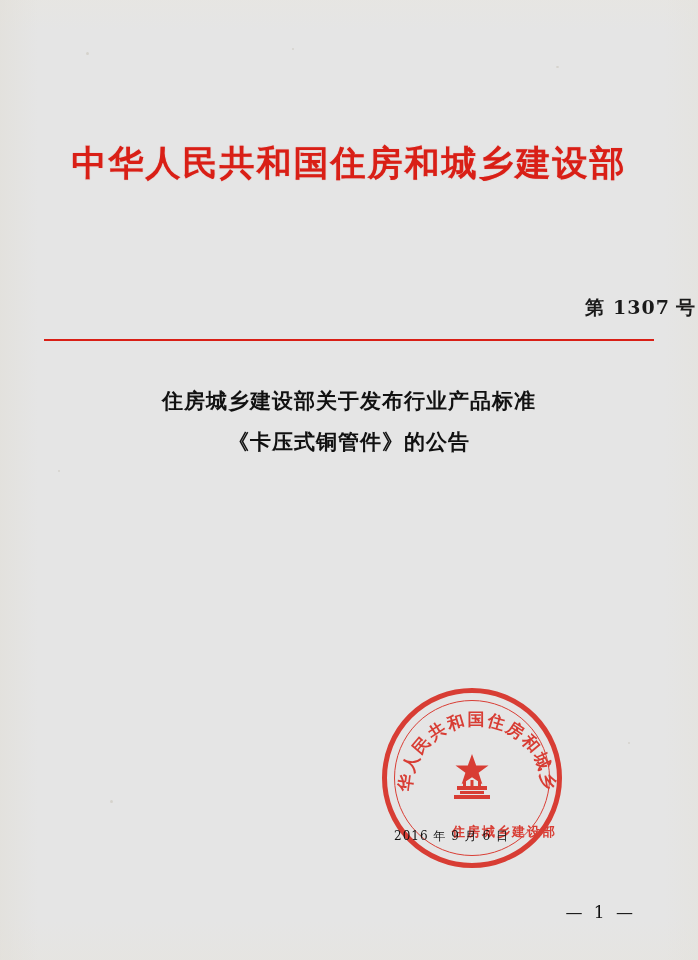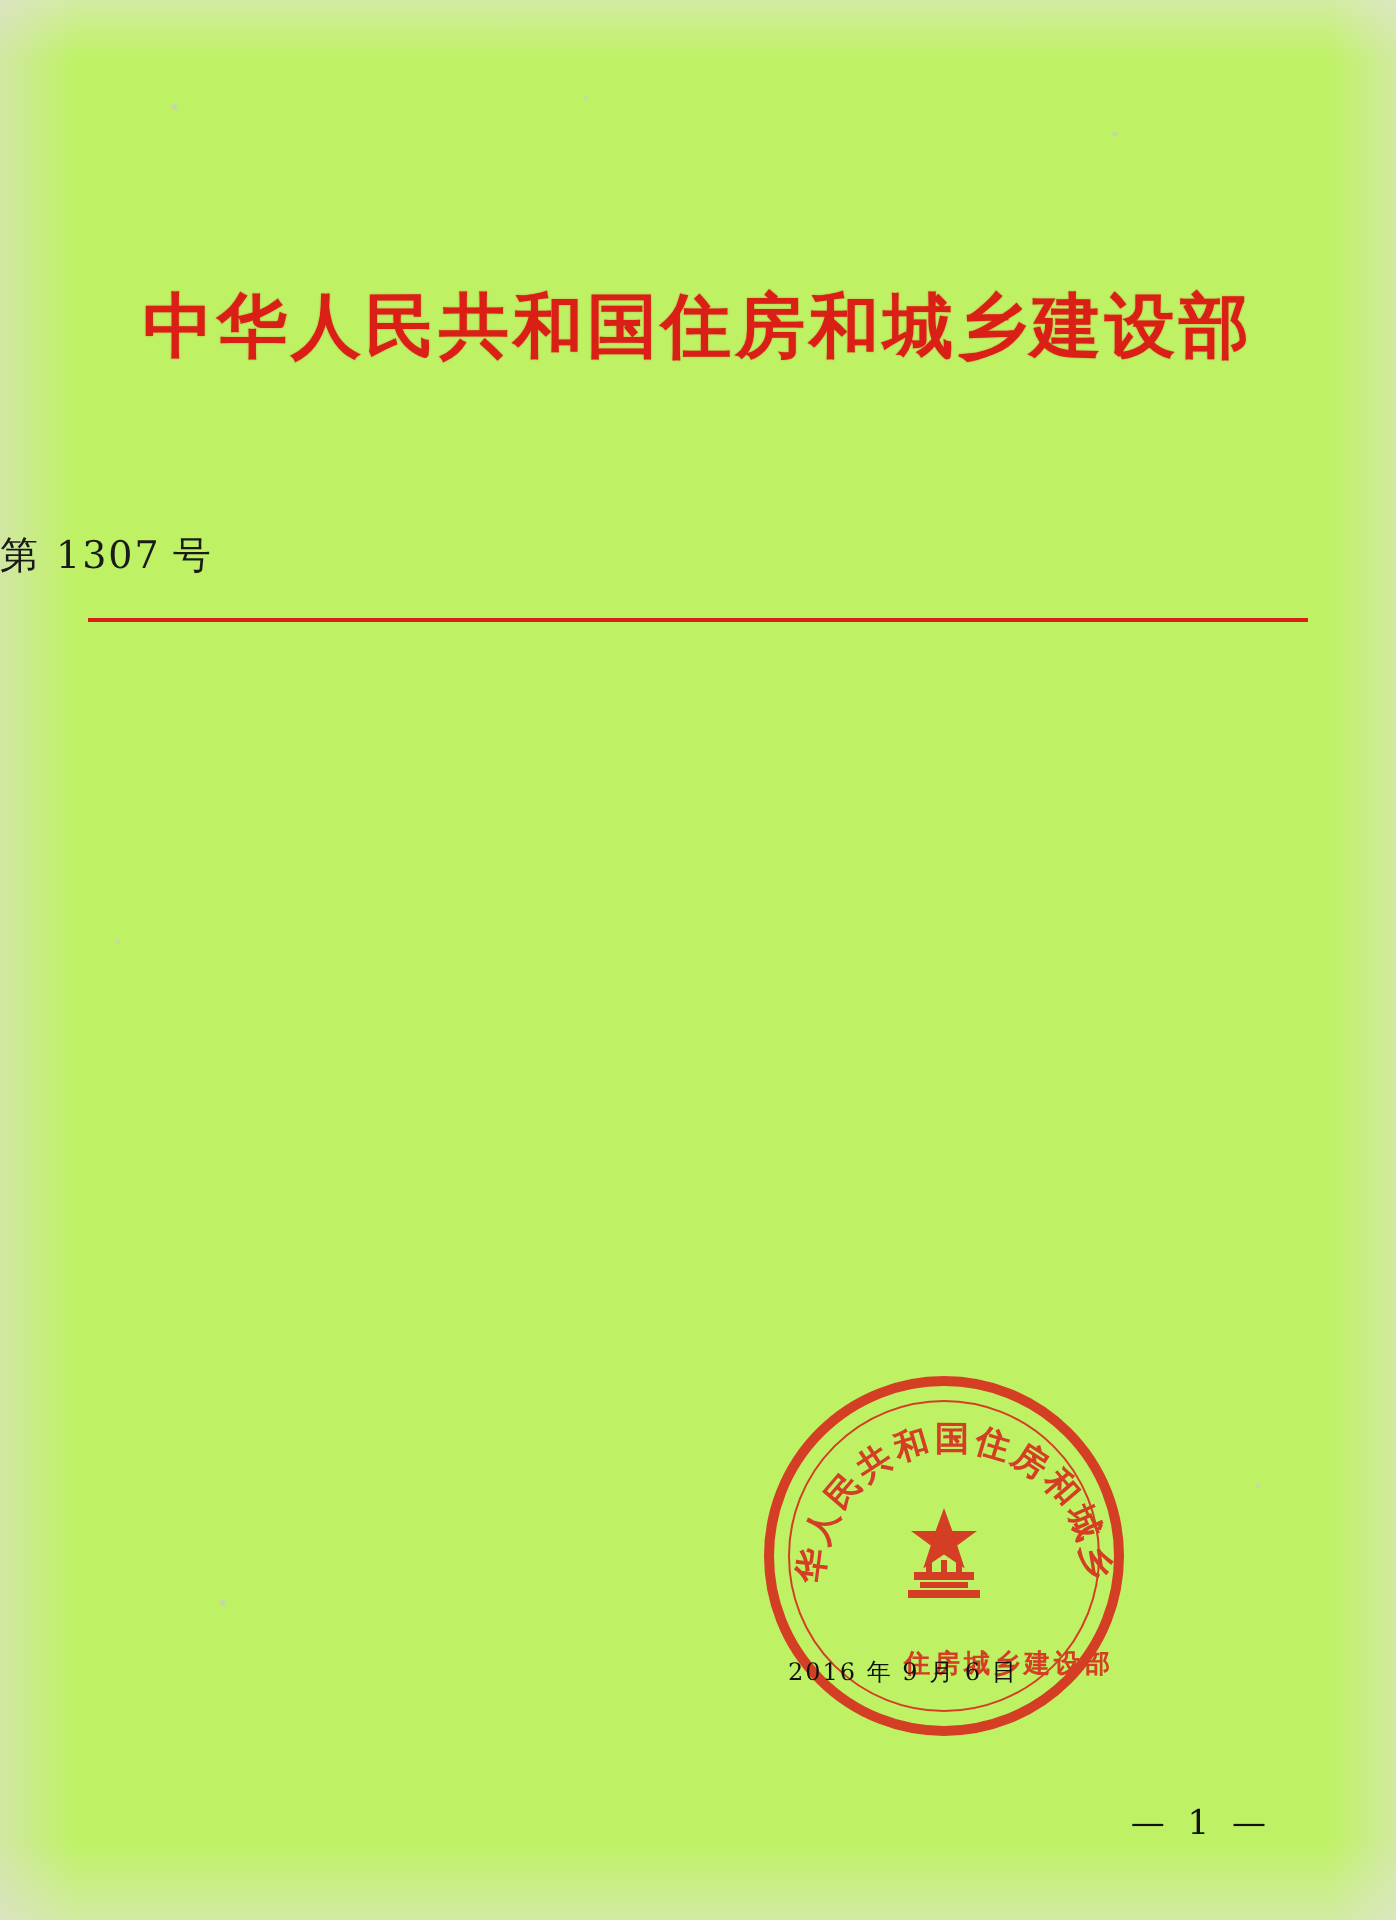--- a/index.html
+++ b/index.html
@@ -11,21 +11,21 @@
     height: 960px;
     background: #ffffff;
     font-family: "DejaVu Serif", "Liberation Serif", serif;
     overflow: hidden;
   }
 
   .page {
     position: relative;
     width: 698px;
     height: 960px;
-    background: #bef264;
+    background: #e5e5e5;
     box-sizing: border-box;
     overflow: hidden;
   }
 
   
   .paper-shade {
     position: absolute;
     inset: 0;
     background:
       linear-gradient(90deg, rgba(225,222,215,0.55) 0px, rgba(255,255,255,0) 38px),
@@ -56,25 +56,26 @@
     color: #d91f16;
     font-weight: bold;
     font-size: 56px;
     letter-spacing: 60px;
     text-indent: 60px;
     margin-top: 44px;
     text-shadow: 0 0 1px rgba(217,31,22,0.5);
   }
 
   .issue-no {
-    text-align: left;
+    text-align: right;
     color: #1a1a1a;
     font-size: 19px;
-    margin-top: 78px;
+    margin-top: 108px;
     letter-spacing: 3px;
+    font-weight: bold;
   }
   .issue-no .num {
     letter-spacing: 1px;
     padding: 0 6px;
   }
 
   .red-rule {
     margin: 18px auto 0 auto;
     width: 610px;
     height: 2px;
@@ -212,20 +213,24 @@
 
     <div class="masthead">中华人民共和国住房和城乡建设部</div>
 
 
     <div class="issue-no">
       <span>第</span><span class="num">1307</span><span>号</span>
     </div>
 
     <div class="red-rule"></div>
 
+    <div class="doc-title">
+      <span>住房城乡建设部关于发布行业产品标准</span>
+      <span class="line2">《卡压式铜管件》的公告</span>
+    </div>
 
     <div class="body-text">
     </div>
   </div>
 
   <div class="seal-wrap">
     <div class="seal">
       <div class="seal-inner-ring"></div>
 
       <svg class="seal-arc" viewBox="0 0 180 180">

